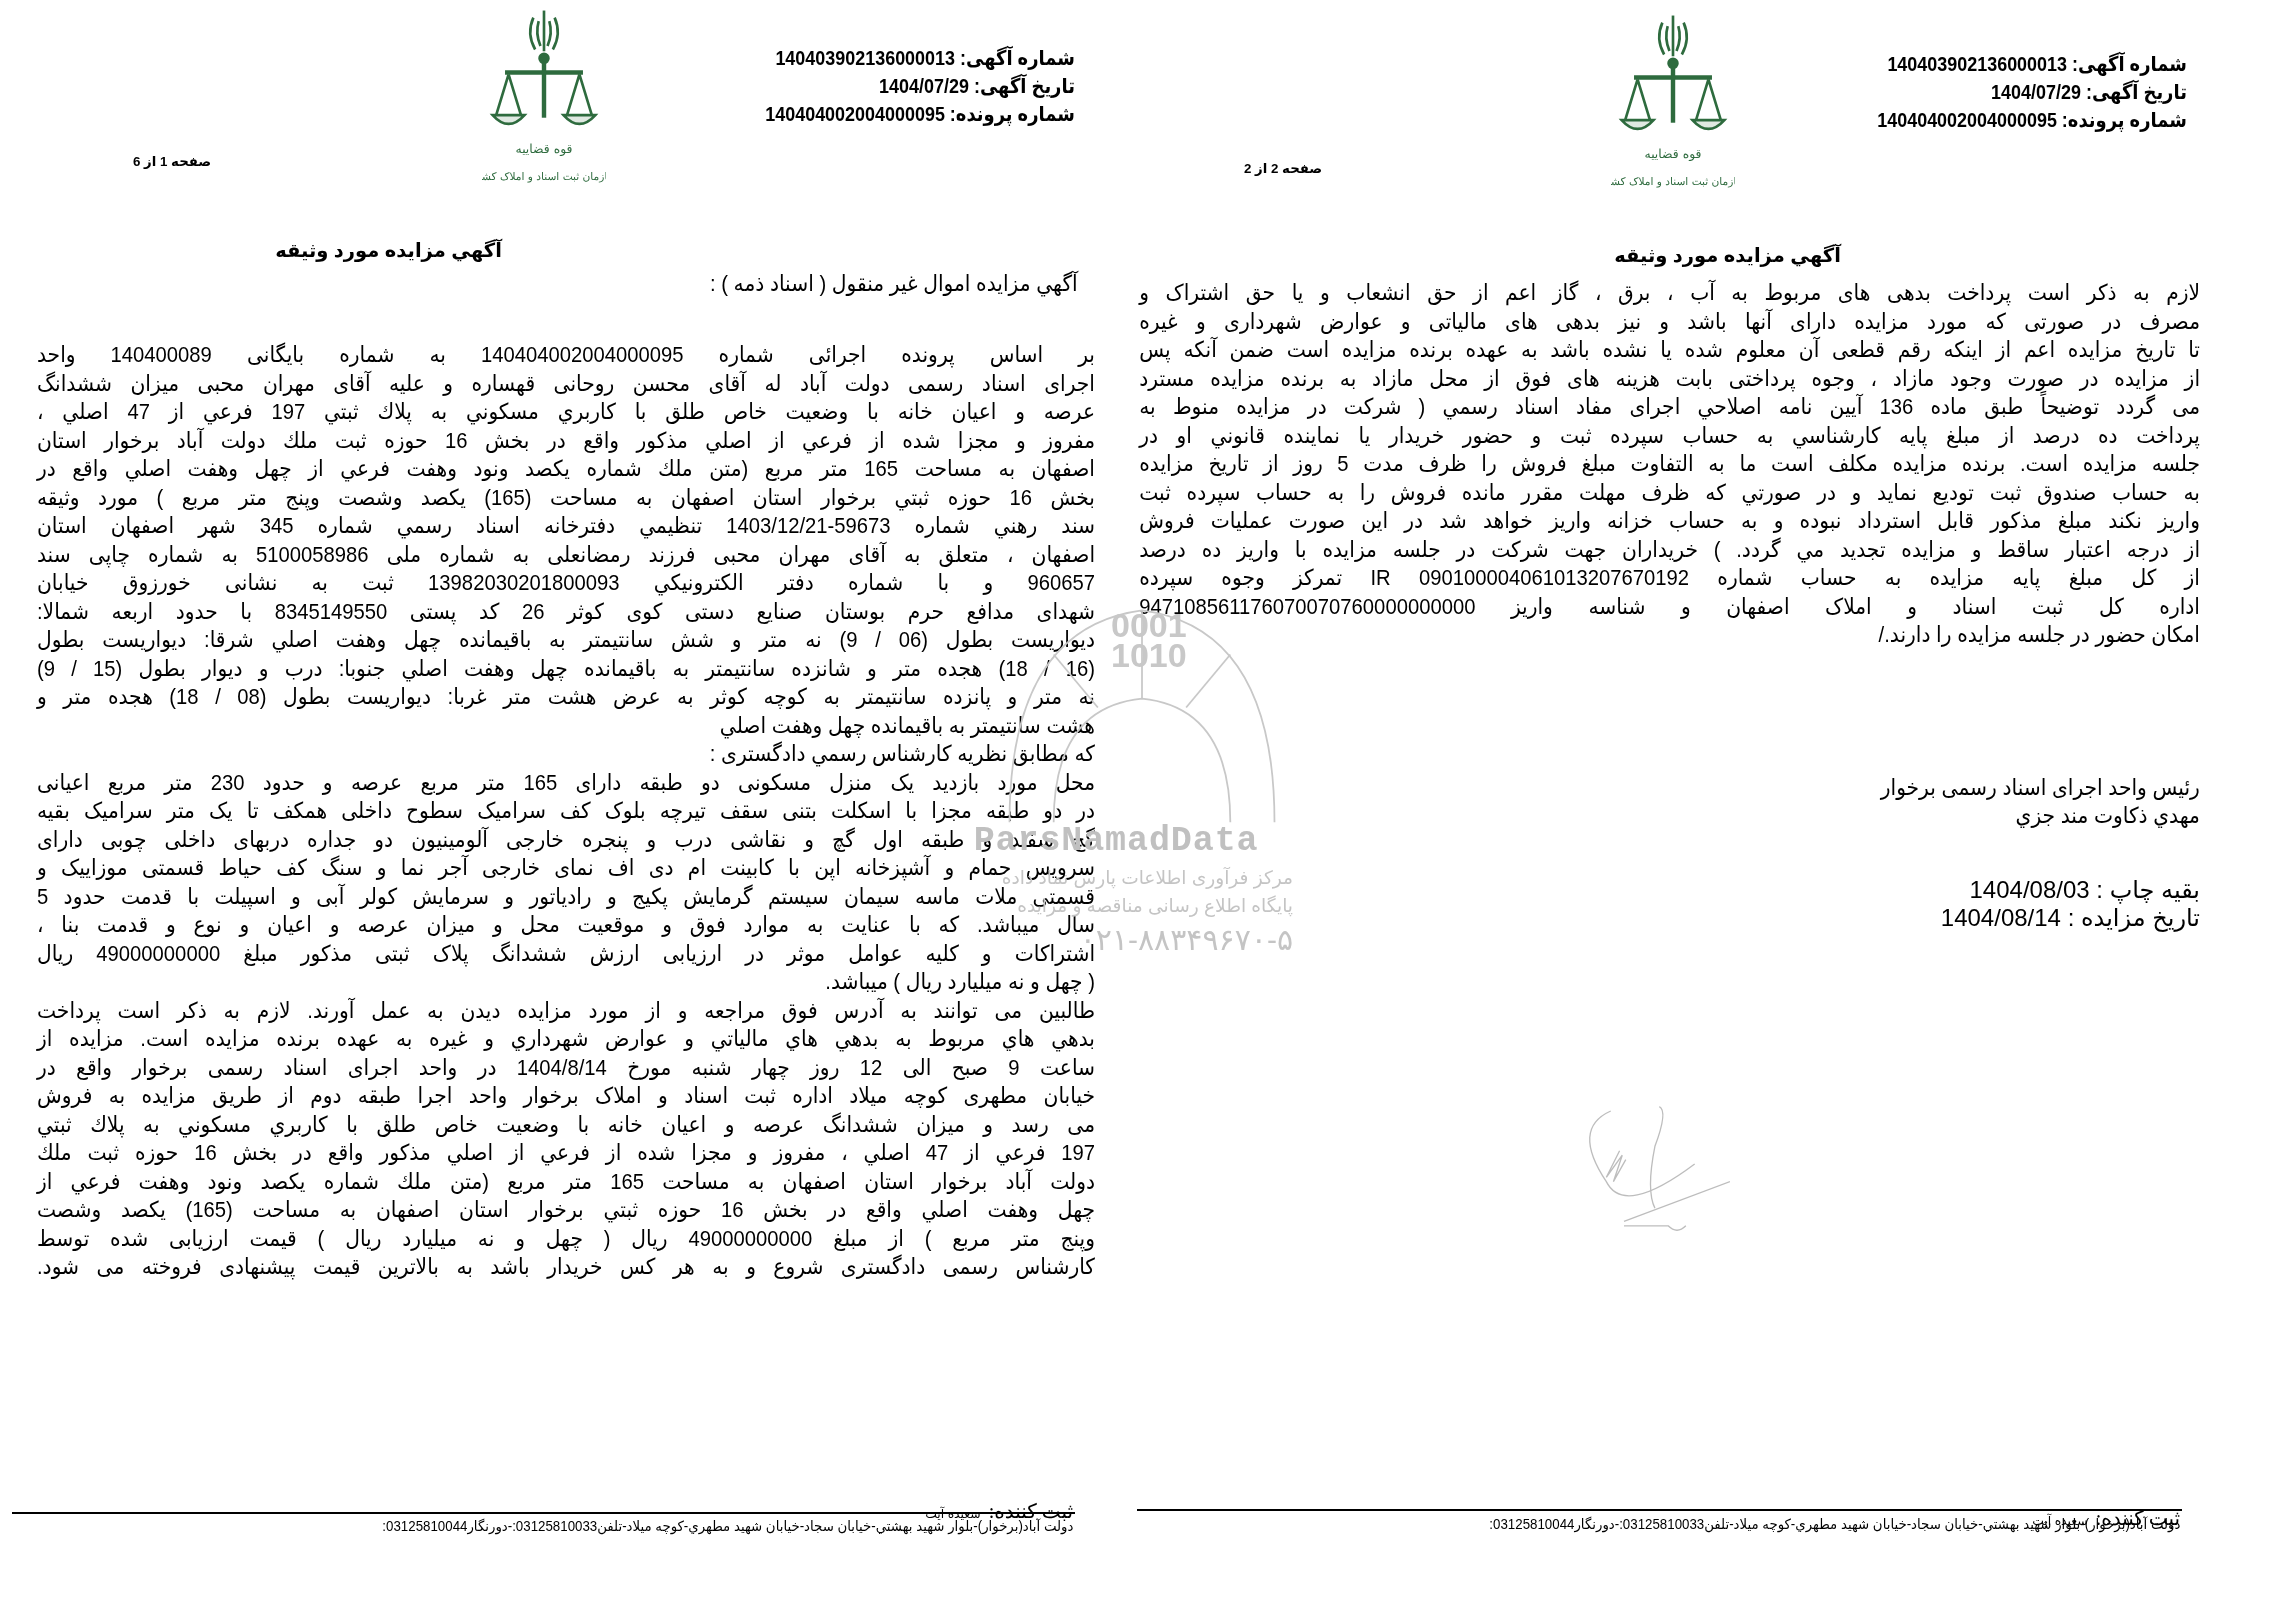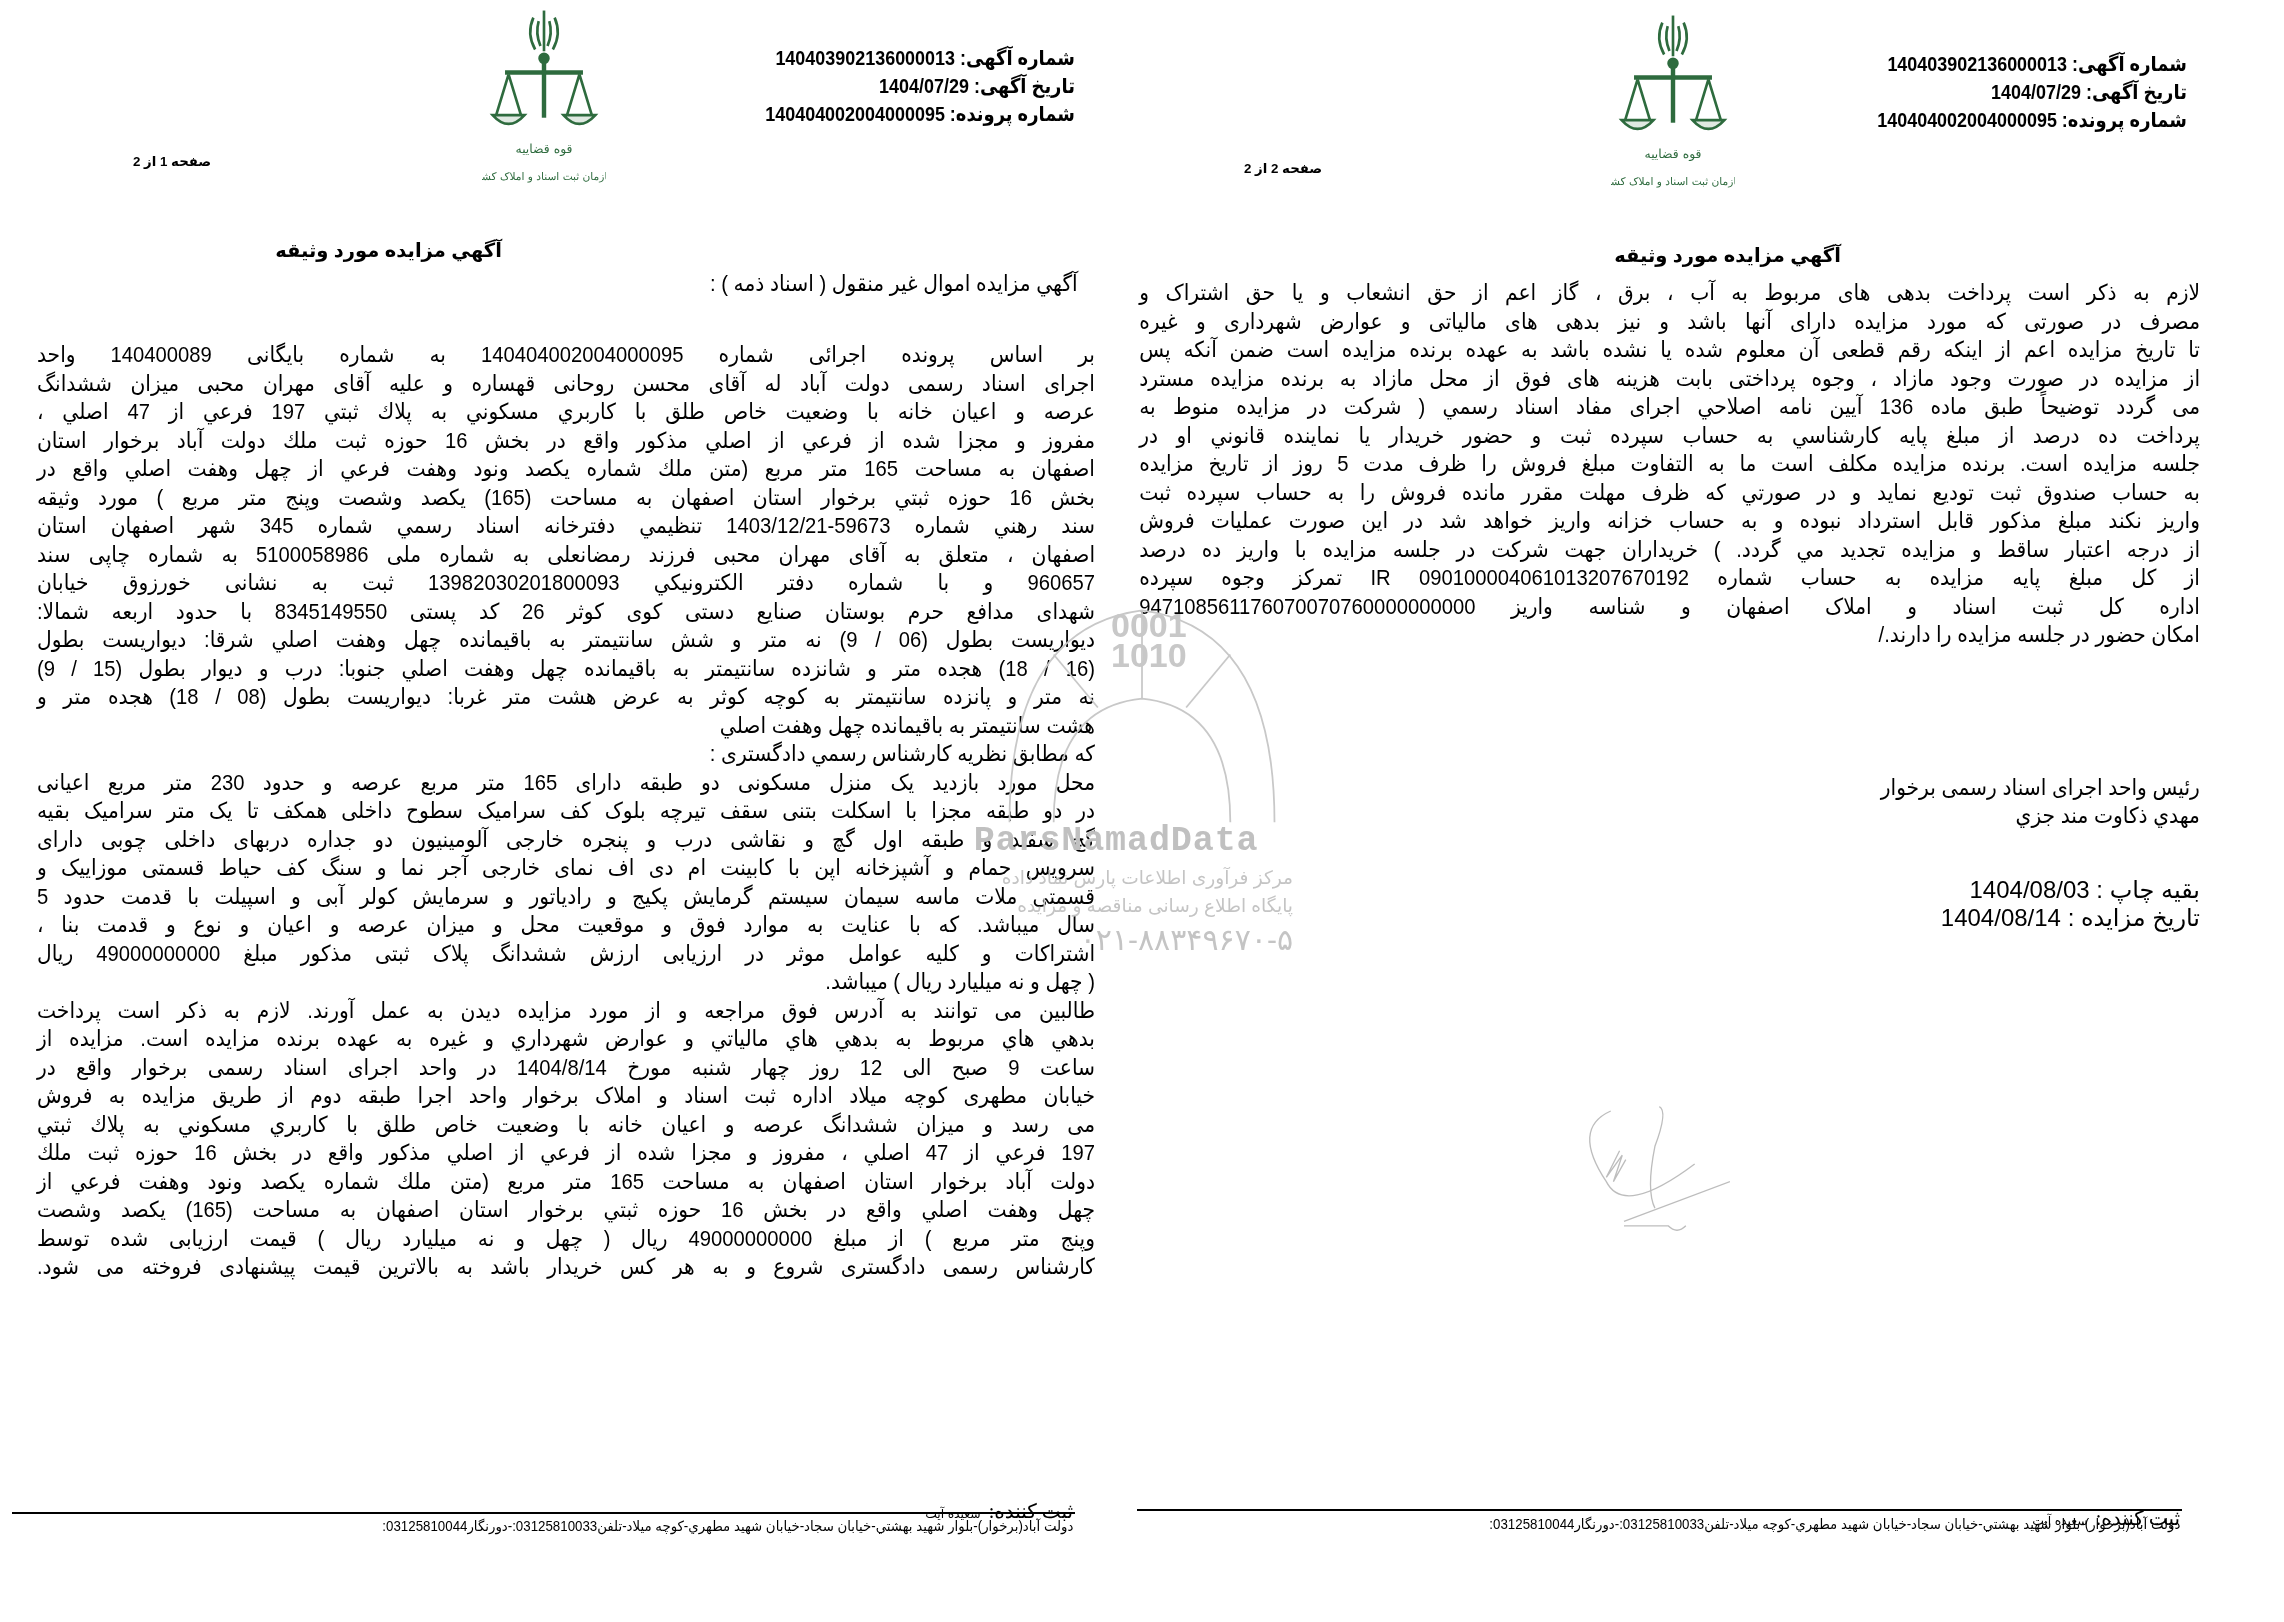--- a/index.html
+++ b/index.html
@@ -90,21 +90,21 @@
         <line x1="70" y1="56" x2="70" y2="125" stroke-width="5"></line>
         <path d="M30 76 L16 122 M30 76 L44 122 M110 76 L96 122 M110 76 L124 122"></path>
         <path d="M12 122 Q30 142 48 122 Z M92 122 Q110 142 128 122 Z" fill="#2e6b3e" fill-opacity="0.15"></path>
         <circle cx="70" cy="58" r="5" fill="#2e6b3e"></circle>
       </g>
       <text x="70" y="165" text-anchor="middle" font-size="14" fill="#2e6b3e" font-family="DejaVu Serif, serif">قوه قضاییه</text>
       <text x="70" y="195" text-anchor="middle" font-size="12" fill="#2e6b3e" font-family="DejaVu Serif, serif">سازمان ثبت اسناد و املاک کشور</text>
     </svg>
   </div>
 
-  <div class="page-num">صفحه 1 از 2</div>
+  <div class="page-num">صفحه 1 از 6</div>
   <div class="doc-title">آگهي مزايده مورد وثيقه</div>
   <div class="subtitle">آگهي مزايده اموال غير منقول ( اسناد ذمه ) :</div>
 
   <div class="body-text">
     <span class="justify-line">بر اساس پرونده اجرائی شماره 140404002004000095 به شماره بایگانی 140400089 واحد</span>
     <span class="justify-line">اجرای اسناد رسمی دولت آباد له آقای محسن روحانی قهساره و علیه آقای مهران محبی میزان ششدانگ</span>
     <span class="justify-line">عرصه و اعيان خانه با وضعيت خاص طلق با كاربري مسكوني به پلاك ثبتي 197 فرعي از 47 اصلي ،</span>
     <span class="justify-line">مفروز و مجزا شده از فرعي از اصلي مذكور واقع در بخش 16 حوزه ثبت ملك دولت آباد برخوار استان</span>
     <span class="justify-line">اصفهان به مساحت 165 متر مربع (متن ملك شماره يكصد ونود وهفت فرعي از چهل وهفت اصلي واقع در</span>
     <span class="justify-line">بخش 16 حوزه ثبتي برخوار استان اصفهان به مساحت (165) يكصد وشصت وپنج متر مربع ) مورد وثيقه</span>

